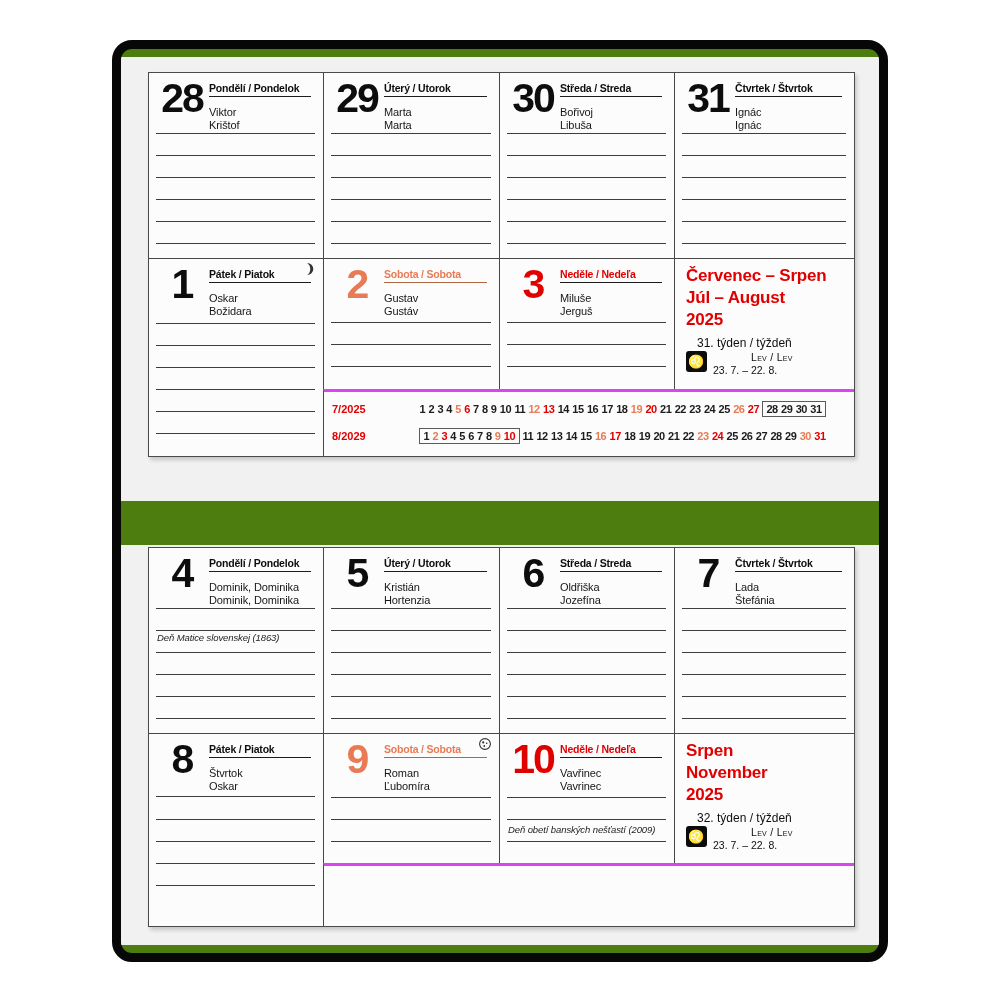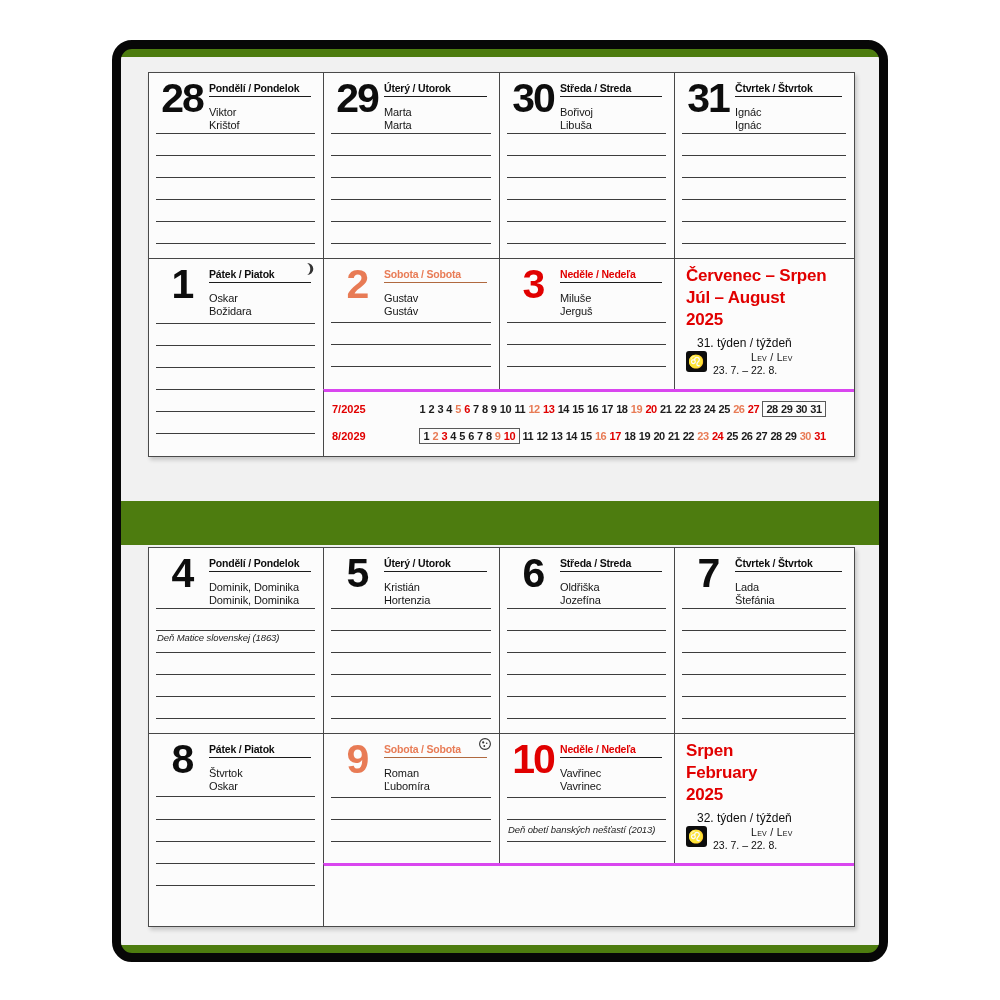--- a/index.html
+++ b/index.html
@@ -386,26 +386,26 @@
         <div class="dayhead">
           <div class="daylabel c-red">Neděle / Nedeľa</div>
           <div class="names">
             <div class="nameline">Vavřinec</div>
             <div class="nameline">Vavrinec</div>
           </div>
         </div>
         <div class="rl" style="top: 63px;"></div>
         <div class="rl" style="top: 85px;"></div>
         <div class="rl" style="top: 107px;"></div>
-        <div class="note" style="top: 90px;">Deň obetí banských nešťastí (2013)</div>
+        <div class="note" style="top: 90px;">Deň obetí banských nešťastí (2009)</div>
       </div>
       <div class="cell b-left" style="left: 525px; top: 186px; width: 180px; height: 129px;">
         <div class="mtitle">
           <div>Srpen</div>
-          <div>February</div>
+          <div>November</div>
           <div>2025</div>
         </div>
         <div class="wklabel">32. týden / týždeň</div>
         <div class="zrow">
           <div class="zicon">♌</div>
           <div class="ztext">
             <div class="zname">Lev / Lev</div>
             <div>23. 7. – 22. 8.</div>
           </div>
         </div>

